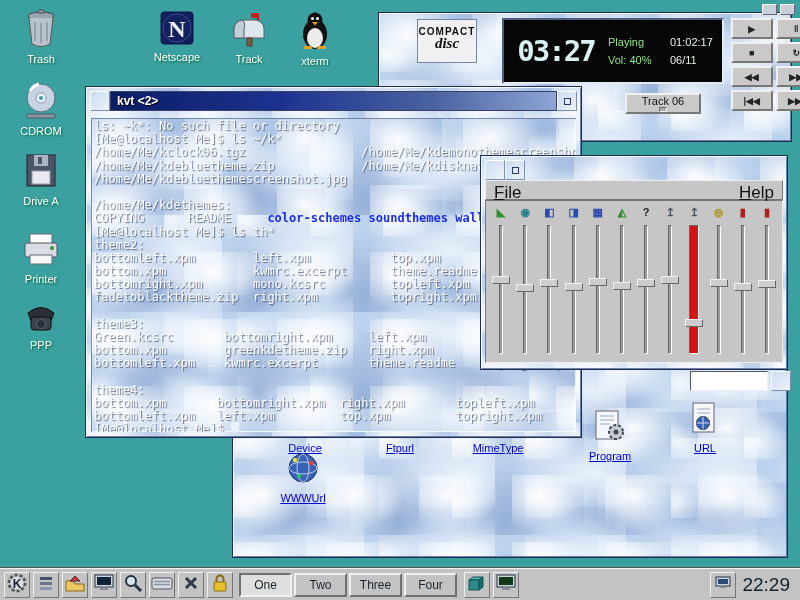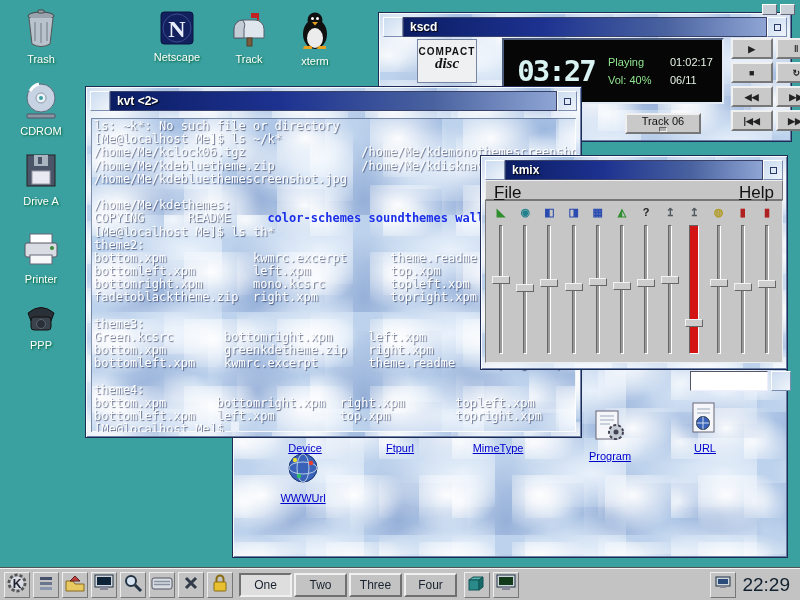--- a/index.html
+++ b/index.html
@@ -203,31 +203,20 @@
               <ellipse cx="19" cy="19" rx="14" ry="6" fill="none" stroke="#b8cce4"></ellipse>
               <circle cx="11" cy="11" r="2.2" fill="#e8e030"></circle>
               <circle cx="27" cy="14" r="2.2" fill="#e84030"></circle>
               <circle cx="15" cy="27" r="2.2" fill="#30c060"></circle>
             </svg></span><div class="klabel" style="color: rgb(0, 0, 204);">WWWUrl</div></div>
       </div>
   </div>
 </div>
 
 <div class="window marble" id="kscd" style="left:378px; top:12px; width:414px; height:130px; z-index:2;">
-  <div class="tbrow">
-    <div class="tbicon marble">
-        <span class="icon"></span>
-      </div>
-    <div class="titlebar">
-        <span>kscd</span>
-      </div>
-    <div class="tbbtn marble">
-        <i></i>
-      </div>
-  </div>
   <div id="kscd-content">
     <div id="cdlogo">
       <div class="l1">COMPACT</div>
       <div class="l2">disc</div>
     </div>
     <div id="lcd">
       <div id="lcd-time">03:27</div>
       <div id="lcd-right">
         <span class="lcd-green">Playing</span>
         <span class="lcd-white">01:02:17</span>
@@ -268,45 +257,42 @@
       <div class="ln"><span>ls: ~k*: No such file or directory</span></div>
       <div class="ln"><span>[Me@localhost Me]$ ls ~/k*</span></div>
       <div class="ln"><span>/home/Me/kclock06.tgz                /home/Me/kdemonothemescreenshot.jpg</span></div>
       <div class="ln"><span>/home/Me/kdebluetheme.zip            /home/Me/kdisknav-src.tgz</span></div>
       <div class="ln"><span>/home/Me/kdebluethemescreenshot.jpg</span></div>
       <div class="ln"><span></span></div>
       <div class="ln"><span>/home/Me/kdethemes:</span></div>
       <div class="ln"><span>COPYING      README     </span><span class="d">color-schemes</span><span> </span><span class="d">soundthemes</span><span> </span><span class="d">wallpapers</span></div>
       <div class="ln"><span>[Me@localhost Me]$ ls th*</span></div>
       <div class="ln"><span>theme2:</span></div>
+      <div class="ln"><span>bottomleft.xpm        left.xpm           top.xpm</span></div>
       <div class="ln"><span>bottom.xpm            kwmrc.excerpt      theme.readme</span></div>
-      <div class="ln"><span>bottomleft.xpm        left.xpm           top.xpm</span></div>
       <div class="ln"><span>bottomright.xpm       mono.kcsrc         topleft.xpm</span></div>
       <div class="ln"><span>fadetoblacktheme.zip  right.xpm          topright.xpm</span></div>
       <div class="ln"><span></span></div>
       <div class="ln"><span>theme3:</span></div>
       <div class="ln"><span>Green.kcsrc       bottomright.xpm     left.xpm        top.xpm</span></div>
       <div class="ln"><span>bottom.xpm        greenkdetheme.zip   right.xpm       topleft.xpm</span></div>
       <div class="ln"><span>bottomleft.xpm    kwmrc.excerpt       theme.readme    topright.xpm</span></div>
       <div class="ln"><span></span></div>
       <div class="ln"><span>theme4:</span></div>
       <div class="ln"><span>bottom.xpm       bottomright.xpm  right.xpm       topleft.xpm</span></div>
       <div class="ln"><span>bottomleft.xpm   left.xpm         top.xpm         topright.xpm</span></div>
       <div class="ln"><span>[Me@localhost Me]$ </span><span class="cur"> </span></div>
     </div>
 </div>
 
 <div class="window marble" id="kmix" style="left:480px; top:155px; width:308px; height:215px; z-index:4;">
   <div class="tbrow">
     <div class="tbicon marble">
         <span class="icon"></span>
       </div>
-    <div class="titlebar">
-        <span>kmix</span>
-      </div>
     <div class="tbbtn marble">
         <i></i>
       </div>
   </div>
   <div id="kmix-menubar">
     <span class="menu-item">File</span>
     <span class="menu-spacer"></span>
     <span class="menu-item">Help</span>
   </div>
   <div id="mixer">

